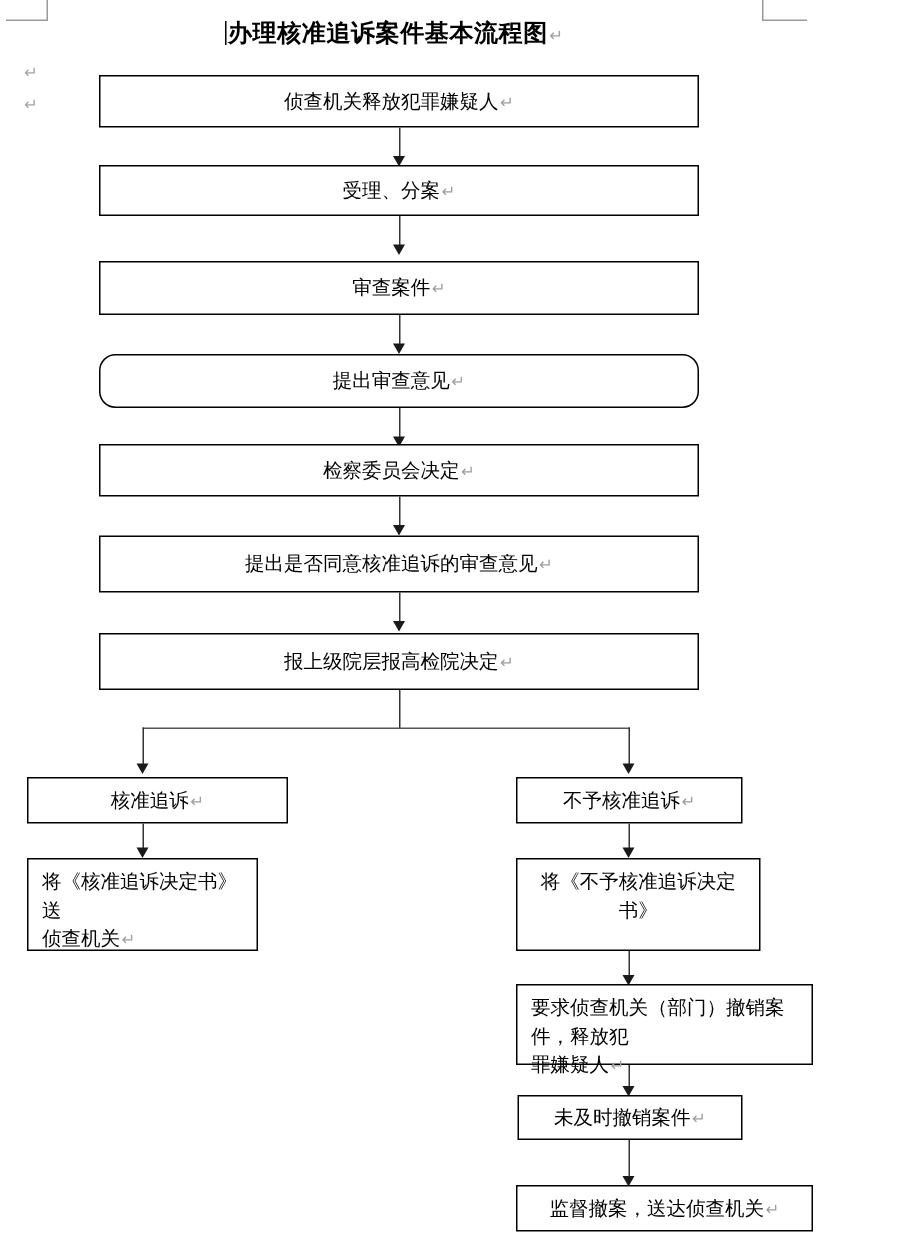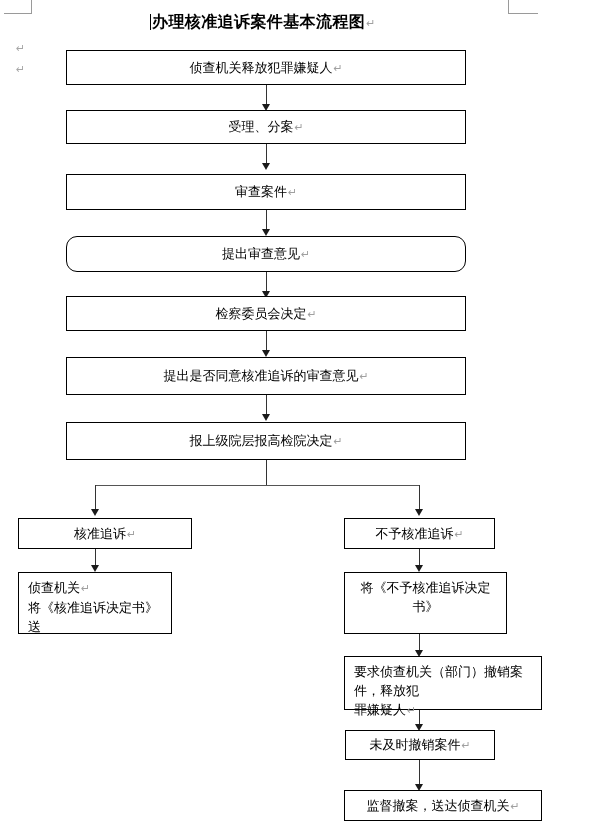--- a/index.html
+++ b/index.html
@@ -185,22 +185,22 @@
   <div class="arrow" style="left:415px; top:509px;"></div>
 
   <div class="node" style="left:18px; top:518px; width:174px; height:31px;">
     <span class="txt"><span class="sq">核准追诉</span><span class="pmark">↵</span></span>
   </div>
   <div class="vline" style="left:95px; top:549px; height:18px;"></div>
   <div class="arrow" style="left:91px; top:565px;"></div>
 
   <div class="node topleft" style="left:18px; top:572px; width:154px; height:62px;">
     <span>
+      <span class="txt">将《核准追诉决定书》送</span>
       <span class="txt"><span class="sq">侦查机关</span><span class="pmark">↵</span></span>
-      <span class="txt">将《核准追诉决定书》送</span>
     </span>
   </div>
 
   <div class="node" style="left:344px; top:518px; width:151px; height:31px;">
     <span class="txt"><span>不予核准追诉</span><span class="pmark">↵</span></span>
   </div>
   <div class="vline" style="left:419px; top:549px; height:18px;"></div>
   <div class="arrow" style="left:415px; top:565px;"></div>
 
   <div class="node topcenter" style="left:344px; top:572px; width:163px; height:62px;">

